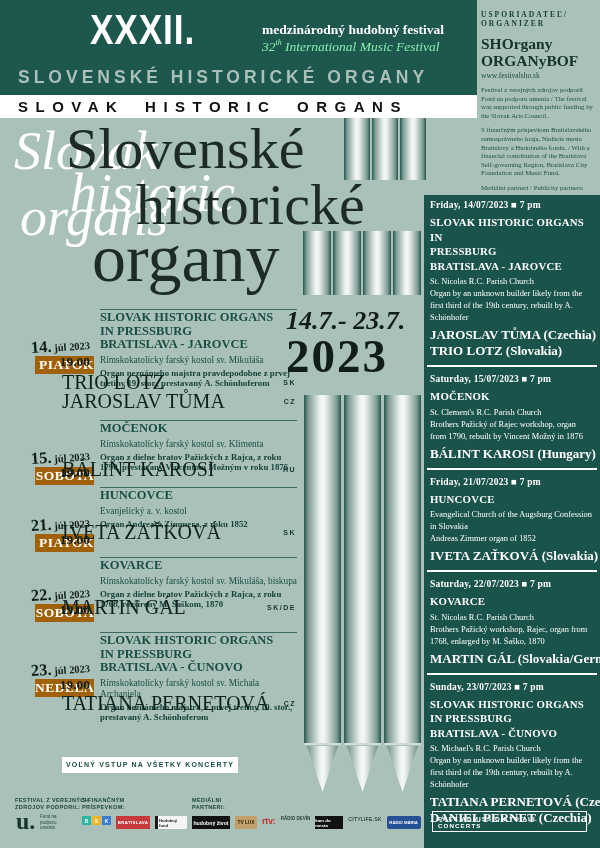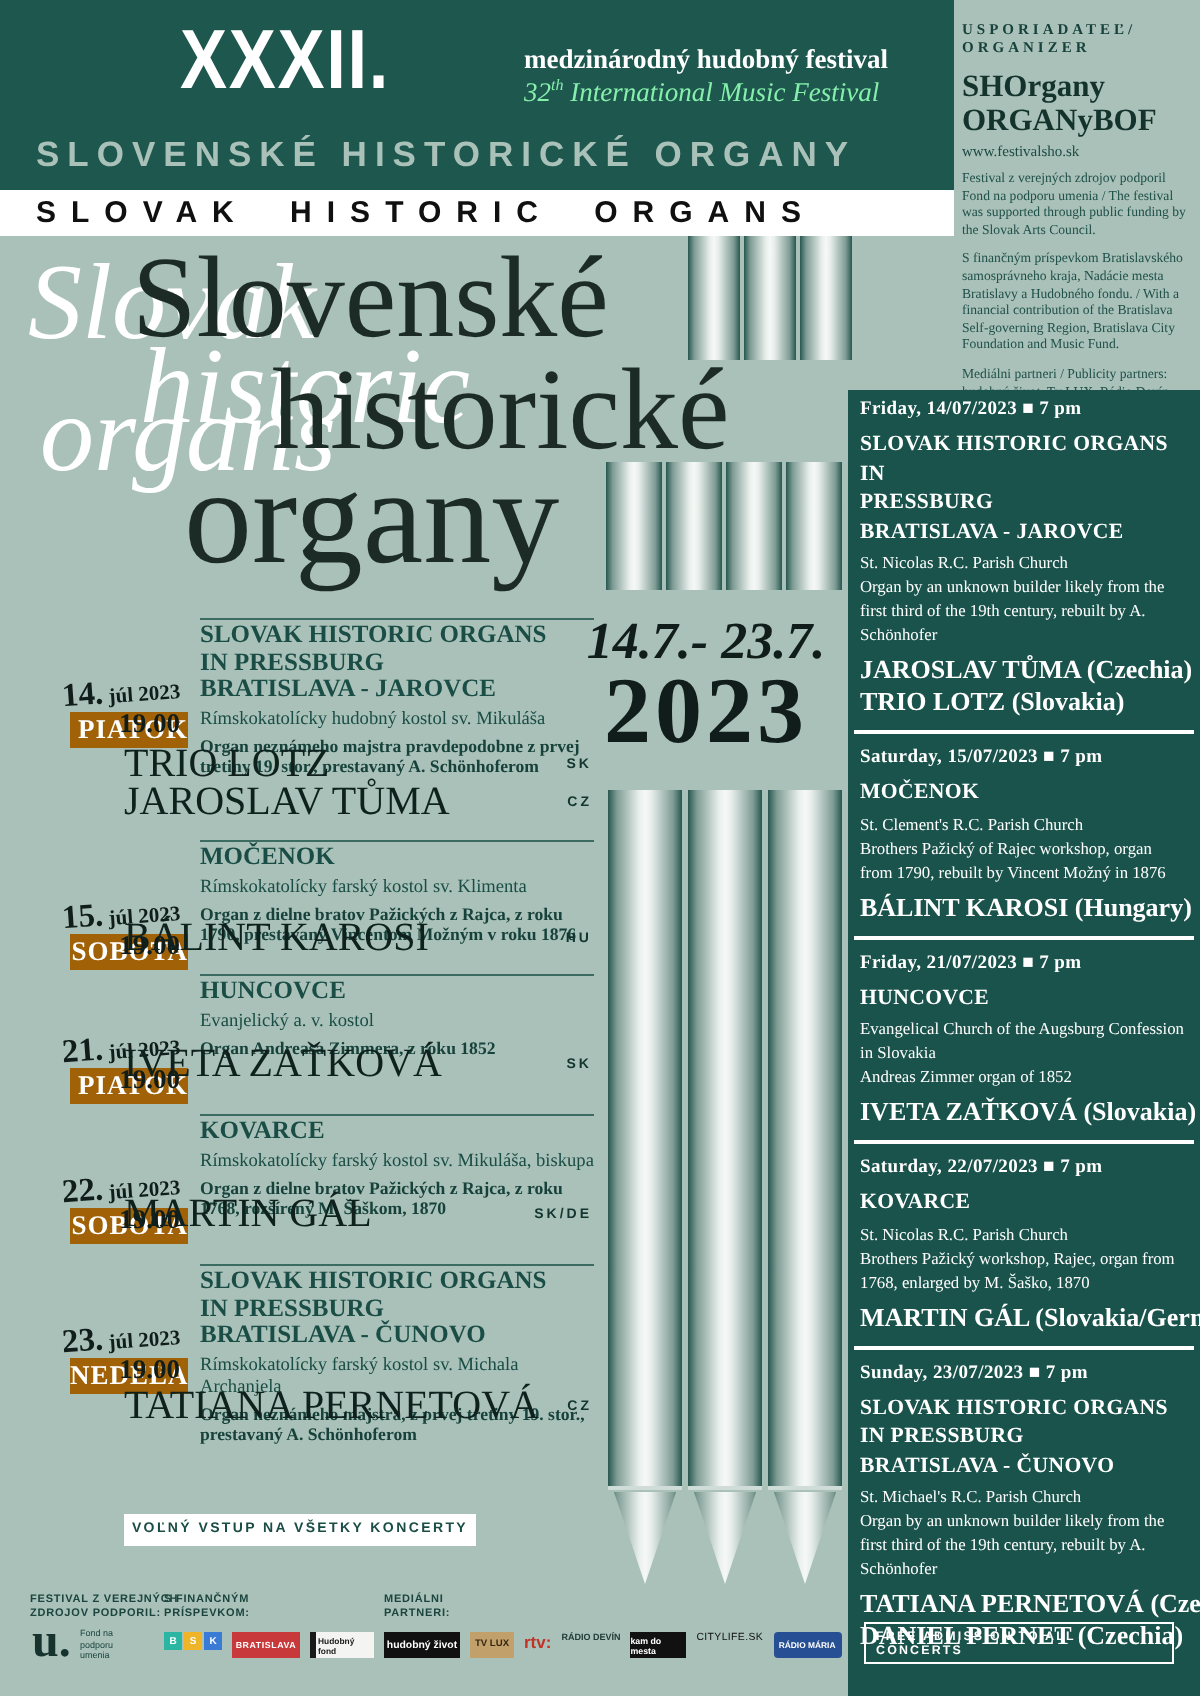--- a/index.html
+++ b/index.html
@@ -33,21 +33,21 @@
   .pre{white-space:pre-line;}
 
   
   .cluster{position:absolute;display:flex;z-index:0;}
   .pipe{background:linear-gradient(to right,#265750 0%,#7e9c94 12%,#e9efec 42%,#f5f8f6 50%,#e9efec 58%,#7e9c94 88%,#265750 100%);}
   .pipe-tall{display:flex;flex-direction:column;width:37px;}
   .pipe-body{height:348px;border-bottom:2px solid #cfdcd7;}
   .pipe-foot{height:46px;margin-top:1px;clip-path:polygon(8% 0,92% 0,50% 100%);}
 
   
-  .date-block{position:absolute;left:286px;top:306px;width:134px;text-align:center;color:#101d1a;z-index:3;}
+  .date-block{position:absolute;left:286px;top:306px;width:134px;color:#101d1a;z-index:3;}
   .date-range{font-size:26px;font-weight:bold;font-style:italic;white-space:nowrap;}
   .date-year{font-size:47px;font-weight:bold;letter-spacing:2px;margin-top:-3px;line-height:1;}
 
   
   .sk-entry{position:absolute;left:0;width:300px;}
   .sk-rule{position:absolute;top:0;left:100px;width:197px;height:1px;background:#3c6b62;}
   .sk-day{position:absolute;left:35px;top:3px;width:59px;height:18px;background:#a16207;color:#fff;
           font-weight:bold;font-size:13.5px;line-height:18px;text-align:right;letter-spacing:.5px;margin-top:44px;}
   .sk-date{position:absolute;left:0;top:25px;width:90px;text-align:right;color:#101d1a;}
   .sk-date-top{transform:rotate(-4deg);transform-origin:right;white-space:nowrap;}
@@ -171,21 +171,21 @@
     <div class="sk-rule"></div>
     <div class="sk-day">PIATOK</div>
     <div class="sk-date">
       <div class="sk-date-top"><span class="sk-dd">14.</span><span class="sk-dr"> júl 2023</span></div>
       <div class="sk-time">19.00</div>
     </div>
     <div class="sk-info">
       <div class="sk-venue">SLOVAK HISTORIC ORGANS
 IN PRESSBURG
 BRATISLAVA - JAROVCE</div>
-      <div class="sk-church">Rímskokatolícky hudobný kostol sv. Mikuláša</div>
+      <div class="sk-church">Rímskokatolícky farský kostol sv. Mikuláša</div>
       <div class="sk-organ">Organ neznámeho majstra pravdepodobne z prvej tretiny 19. stor., prestavaný A. Schönhoferom</div>
     </div>
     <div class="sk-perfs" style="top:64px">
       <div class="sk-perf">
           <span class="sk-perf-name">TRIO LOTZ</span>
           <span class="sk-country">SK</span>
         </div>
       <div class="sk-perf">
           <span class="sk-perf-name">JAROSLAV TŮMA</span>
           <span class="sk-country">CZ</span>

